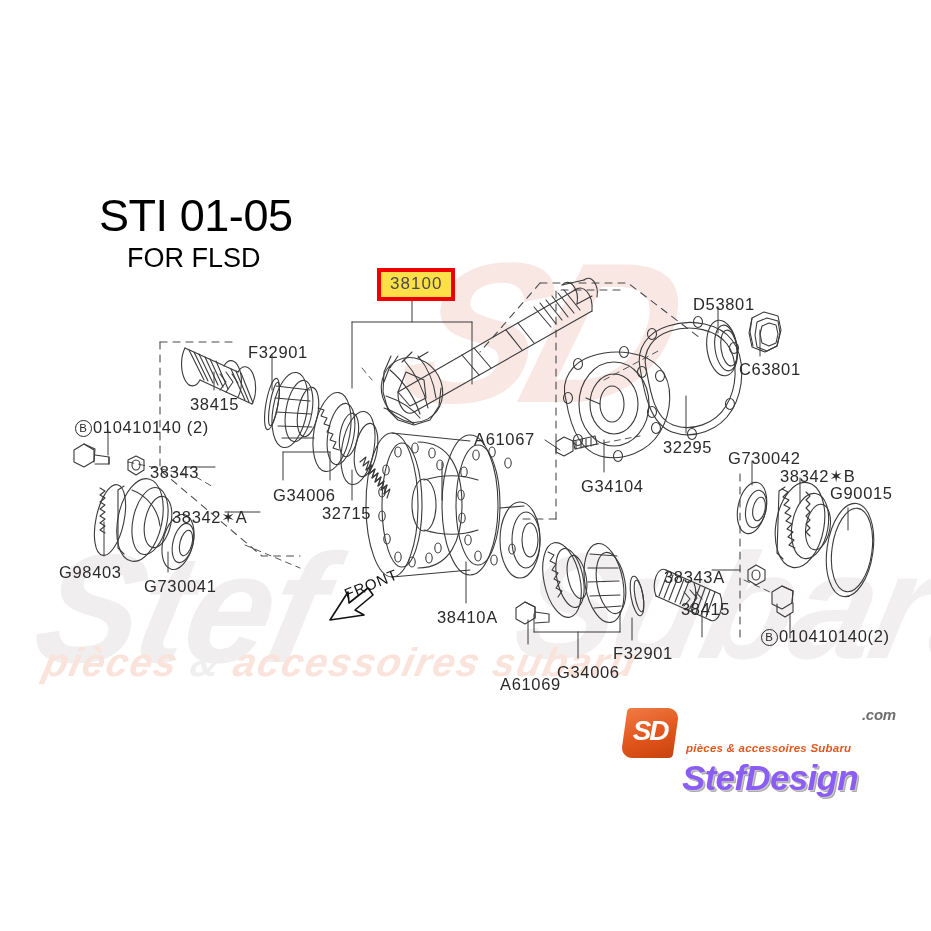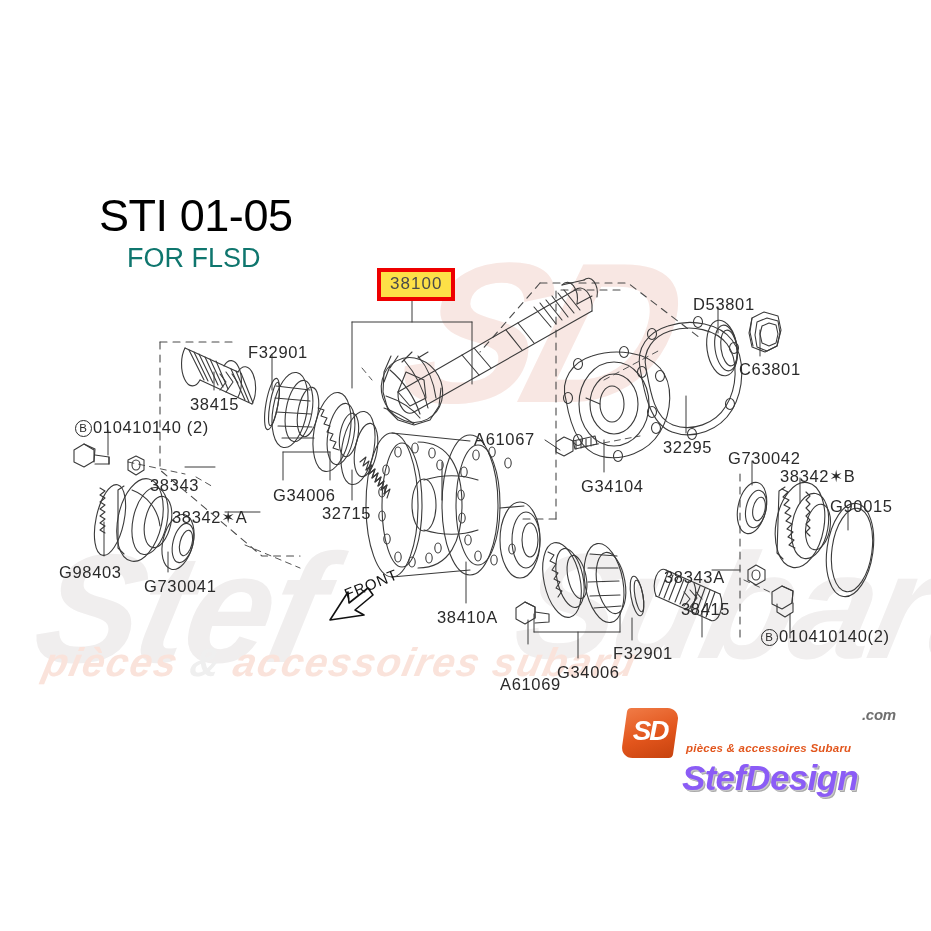--- a/index.html
+++ b/index.html
@@ -92,21 +92,21 @@
     color: #000000;
     z-index: 6;
     white-space: nowrap;
   }
   #title-sub {
     position: absolute;
     left: 127px;
     top: 243px;
     font-size: 27px;
     font-weight: normal;
-    color: #0f766e;
+    color: #000000;
     z-index: 6;
     white-space: nowrap;
   }
 
   
   #diagram {
     position: absolute;
     inset: 0;
     z-index: 4;
   }
@@ -584,34 +584,34 @@
   <div id="lbl-38100-box">
     <span>38100</span>
   </div>
 
   <div id="front-text">FRONT</div>
 
   <div id="labels-layer">
       <div class="lbl" id="l-38415-tl" style="left: 190px; top: 395px;"><span>38415</span></div>
       <div class="lbl" id="l-f32901-tl" style="left: 248px; top: 343px;"><span>F32901</span></div>
       <div class="lbl" id="l-010410140-l" style="left: 75px; top: 418px;"><span class="circB">B</span><span>010410140 (2)</span></div>
-      <div class="lbl" id="l-38343" style="left: 150px; top: 476px;"><span>38343</span></div>
+      <div class="lbl" id="l-38343" style="left: 150px; top: 463px;"><span>38343</span></div>
       <div class="lbl" id="l-38342a" style="left: 172px; top: 508px;"><span>38342✶A</span></div>
       <div class="lbl" id="l-g98403" style="left: 59px; top: 563px;"><span>G98403</span></div>
       <div class="lbl" id="l-g730041" style="left: 144px; top: 577px; text-align: center;"><span>G730041</span></div>
       <div class="lbl" id="l-g34006-tl" style="left: 273px; top: 486px;"><span>G34006</span></div>
       <div class="lbl" id="l-32715" style="left: 322px; top: 504px; text-align: right;"><span>32715</span></div>
       <div class="lbl" id="l-a61067" style="left: 474px; top: 430px;"><span>A61067</span></div>
       <div class="lbl" id="l-g34104" style="left: 581px; top: 477px;"><span>G34104</span></div>
       <div class="lbl" id="l-32295" style="left: 663px; top: 438px;"><span>32295</span></div>
       <div class="lbl" id="l-d53801" style="left: 693px; top: 295px;"><span>D53801</span></div>
       <div class="lbl" id="l-c63801" style="left: 739px; top: 360px;"><span>C63801</span></div>
       <div class="lbl" id="l-g730042" style="left: 728px; top: 449px;"><span>G730042</span></div>
       <div class="lbl" id="l-38342b" style="left: 780px; top: 467px;"><span>38342✶B</span></div>
-      <div class="lbl" id="l-g90015" style="left: 830px; top: 497px;"><span>G90015</span></div>
+      <div class="lbl" id="l-g90015" style="left: 830px; top: 484px;"><span>G90015</span></div>
       <div class="lbl" id="l-38343a" style="left: 664px; top: 568px;"><span>38343A</span></div>
       <div class="lbl" id="l-38415-br" style="left: 681px; top: 600px;"><span>38415</span></div>
       <div class="lbl" id="l-010410140-r" style="left: 761px; top: 627px;"><span class="circB">B</span><span>010410140(2)</span></div>
       <div class="lbl" id="l-38410a" style="left: 437px; top: 608px;"><span>38410A</span></div>
       <div class="lbl" id="l-a61069" style="left: 500px; top: 649px; margin-top: 26px;"><span>A61069</span></div>
       <div class="lbl" id="l-g34006-br" style="left: 557px; top: 663px;"><span>G34006</span></div>
       <div class="lbl" id="l-f32901-br" style="left: 613px; top: 644px;"><span>F32901</span></div>
     </div>
 
   <div id="logo">

